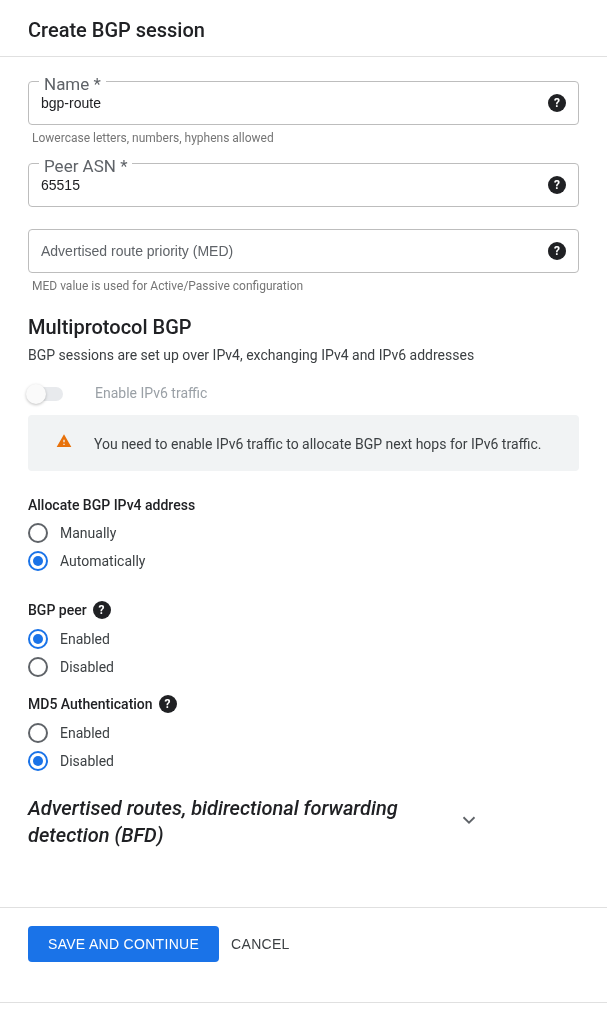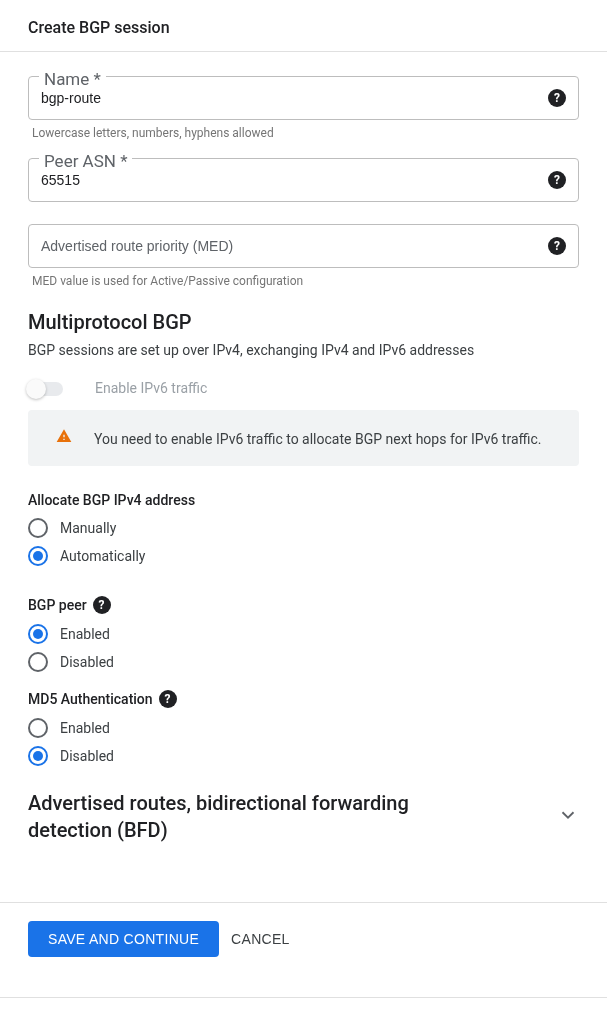--- a/index.html
+++ b/index.html
@@ -8,21 +8,21 @@
     font-size: 14px;
     color: #202124;
     background: #fff;
     width: 607px;
   }
   .header {
     padding: 18px 28px 14px 28px;
     border-bottom: 1px solid #e0e0e0;
   }
   .header h1 {
-    font-size: 16px;
+    font-size: 20px;
     font-weight: 500;
     color: #202124;
   }
   .form-body {
     padding: 24px 28px 10px 28px;
   }
   .field {
     position: relative;
     margin-bottom: 4px;
   }
@@ -189,24 +189,24 @@
     border-radius: 50%;
   }
   .radio-label {
     font-size: 14px;
     color: #3c4043;
   }
   .group { margin-bottom: 30px; }
   .group-tight { margin-bottom: 18px; }
   .expander {
     display: flex;
-    justify-content: space-between;
     align-items: center;
     cursor: pointer;
     padding: 6px 0 18px 0;
+    font-style: italic;
   }
   .expander-title {
     font-size: 20px;
     font-weight: 500;
     color: #202124;
     line-height: 1.35;
     max-width: 430px;
   }
   .chevron {
     color: #5f6368;

